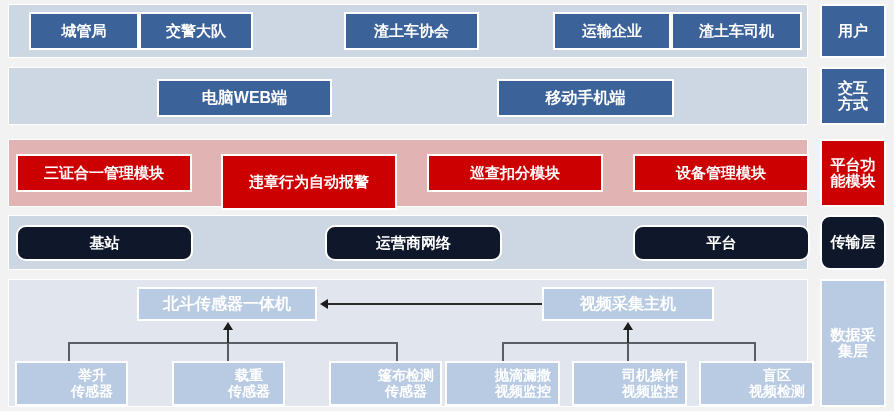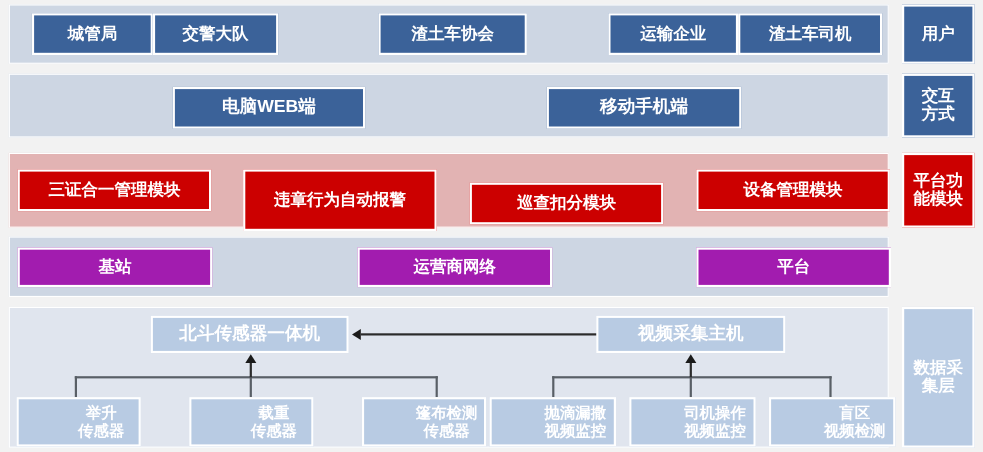--- a/index.html
+++ b/index.html
@@ -15,21 +15,21 @@
        justify-content:center;text-align:center;color:#ffffff;font-weight:bold;
        line-height:1.12;border:2px solid #ffffff;}
 
   
   .bg-band-blue{background:#cdd6e3;border:1px solid #ffffff;}
   .bg-band-red{background:#e2b3b3;border:1px solid #ffffff;}
   .bg-band-pale{background:#e0e5ee;border:1px solid #ffffff;}
 
   .c-darkblue{background:#3b6299;}
   .c-red{background:#cc0000;}
-  .c-midblue{background:#a21caf;}
+  .c-midblue{background:#0f172a;border-radius:10px;}
   .c-lightblue{background:#b8cbe3;}
   .t-md{font-size:14px;padding-left:41px;}
   .t-lg{font-size:15px;}
   .t-xl{font-size:16px;}
 
   .conn{position:absolute;background:#595f66;}
   .arrowhead{position:absolute;width:0;height:0;}
   .arrow-up{border-left:5px solid transparent;border-right:5px solid transparent;
             border-bottom:8px solid #1b1b1b;}
   .arrow-left{border-top:5px solid transparent;border-bottom:5px solid transparent;
@@ -62,36 +62,37 @@
     <div>
       <div>交互</div>
       <div>方式</div>
     </div>
   </div>
 
   <div class="rowbg bg-band-red" style="left:8px;top:139px;width:800px;height:68px;"></div>
 
   <div class="box c-red t-lg" style="left:16px;top:154px;width:176px;height:38px;">三证合一管理模块</div>
   <div class="box c-red t-lg" style="left:221px;top:154px;width:176px;height:56px;">违章行为自动报警</div>
-  <div class="box c-red t-lg" style="left:427px;top:154px;width:176px;height:38px;margin-top:12px;">巡查扣分模块</div>
+  <div class="box c-red t-lg" style="left:427px;top:154px;width:176px;height:38px;">巡查扣分模块</div>
   <div class="box c-red t-lg" style="left:633px;top:154px;width:176px;height:38px;">设备管理模块</div>
 
   <div class="label-col c-red t-lg" style="left:820px;top:139px;width:66px;height:68px;">
     <div>
       <div>平台功</div>
       <div>能模块</div>
     </div>
   </div>
 
   <div class="rowbg bg-band-blue" style="left:8px;top:215px;width:800px;height:55px;"></div>
 
   <div class="box c-midblue t-lg" style="left:16px;top:225px;width:177px;height:36px;">基站</div>
   <div class="box c-midblue t-lg" style="left:325px;top:225px;width:177px;height:36px;">运营商网络</div>
   <div class="box c-midblue t-lg" style="left:633px;top:225px;width:177px;height:36px;">平台</div>
 
+  <div class="label-col c-midblue t-lg" style="left:820px;top:215px;width:66px;height:55px;">传输层</div>
 
   <div class="rowbg bg-band-pale" style="left:8px;top:279px;width:800px;height:128px;"></div>
 
   <div class="box c-lightblue t-xl" style="left:137px;top:287px;width:180px;height:34px;text-align:right;">北斗传感器一体机</div>
   <div class="box c-lightblue t-xl" style="left:542px;top:287px;width:172px;height:34px;">视频采集主机</div>
 
   <div class="conn line-dark" style="left:328px;top:303px;width:214px;height:2px;"></div>
   <div class="arrowhead arrow-left" style="left:320px;top:299px;"></div>
 
   <div class="conn" style="left:68px;top:342px;width:330px;height:2px;"></div>

